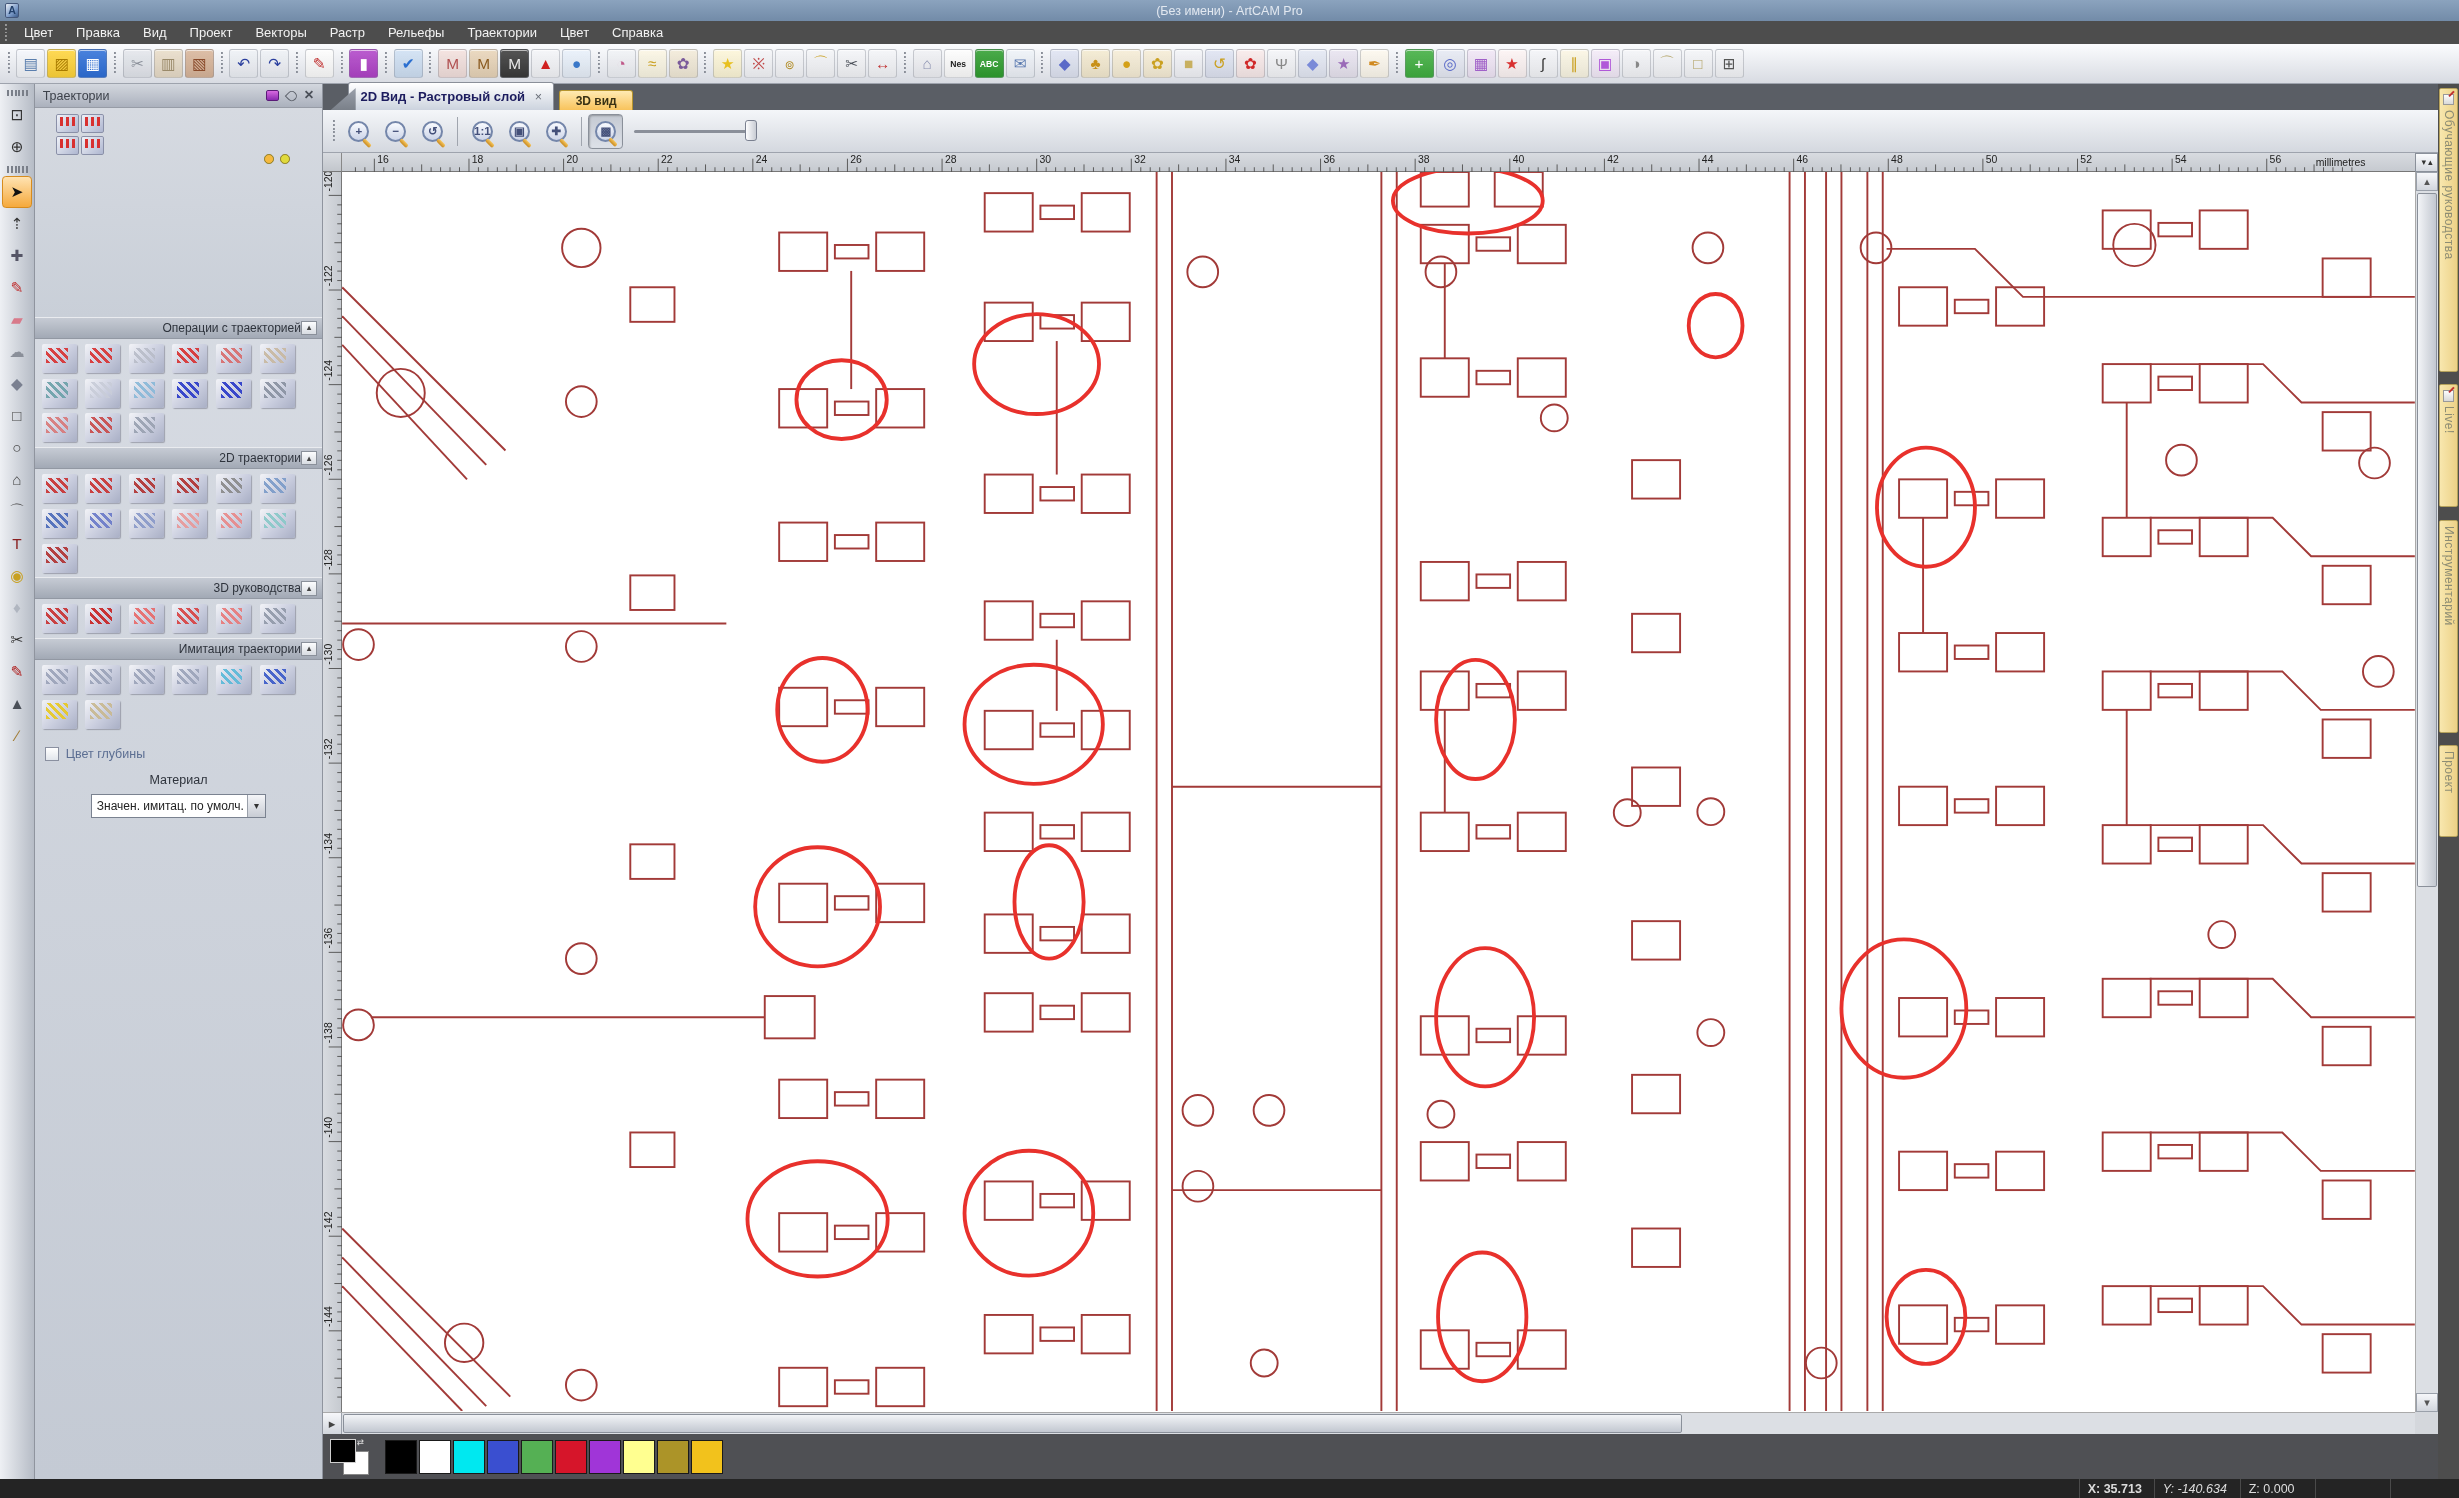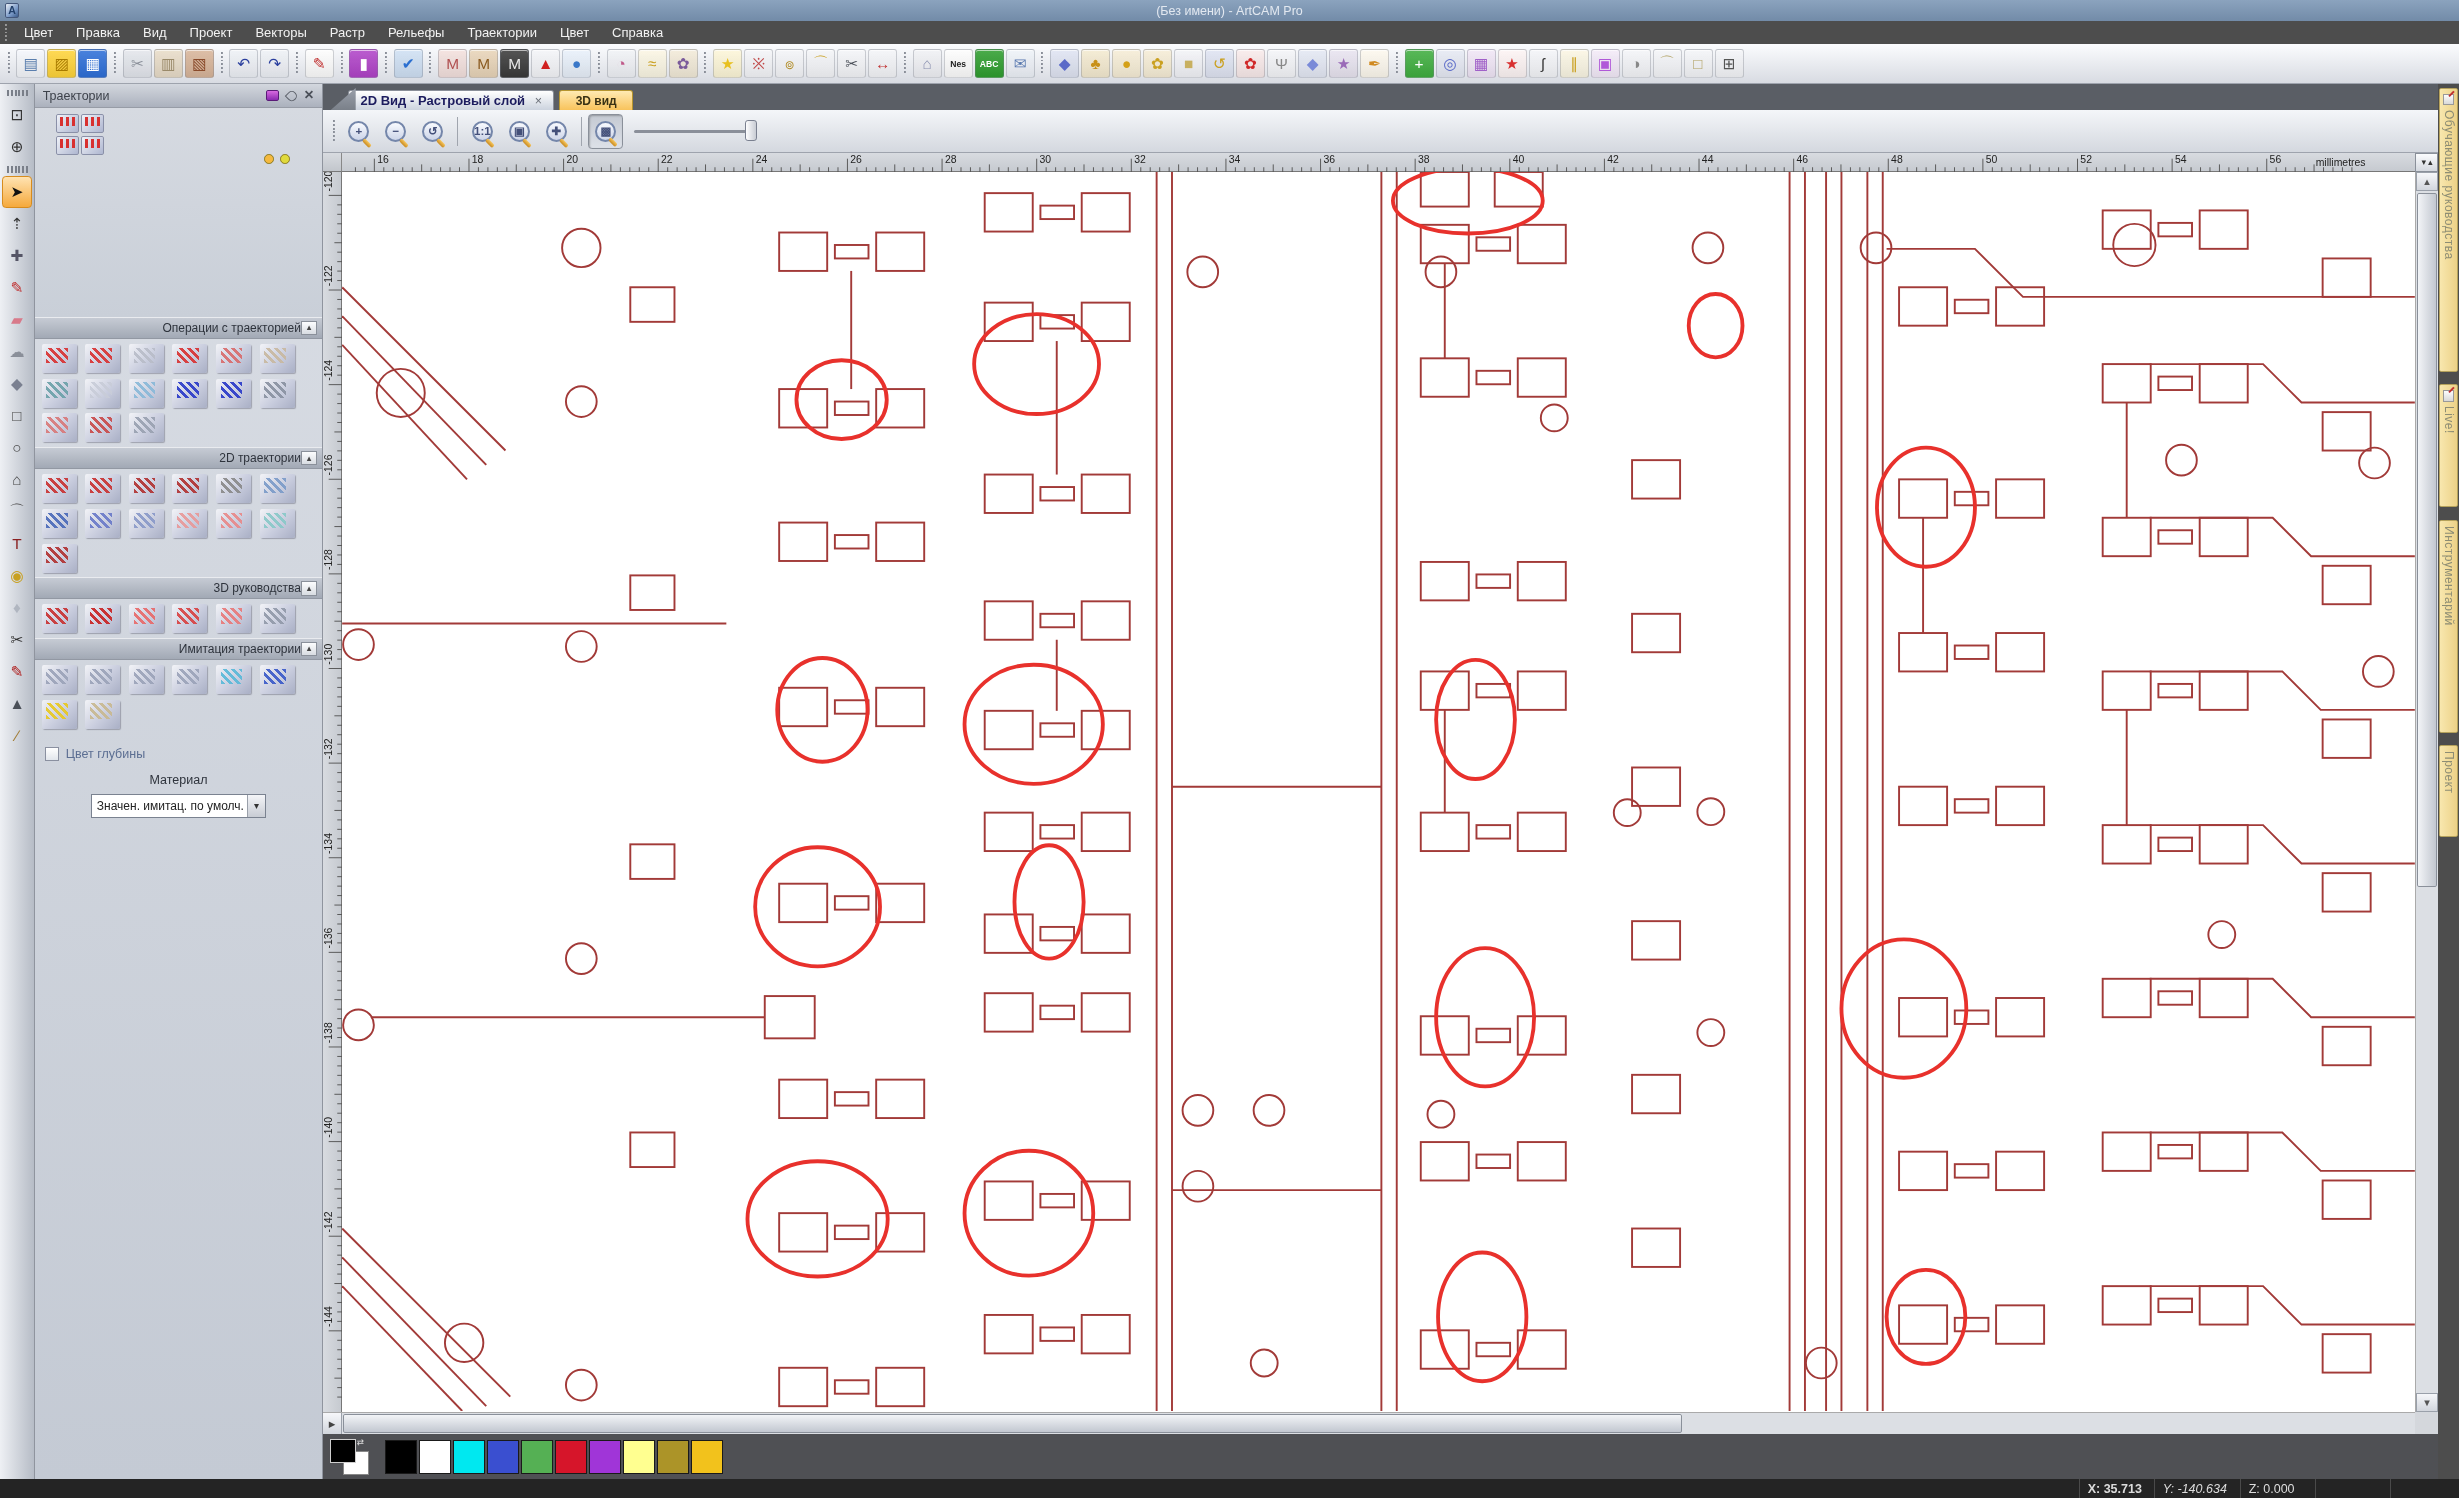--- a/index.html
+++ b/index.html
@@ -102,21 +102,21 @@
     font-size:8.6px; color:#333; }
 
   
   .main { flex:1; display:flex; flex-direction:column; min-width:0; }
   .tabbar { height:26px; flex:none; background:#5a5e65; display:flex;
     align-items:flex-end; padding-left:7.7px; }
   .tab-slant { width:25px; height:22px; background:linear-gradient(#9aa0aa,#7a8089);
     clip-path:polygon(100% 0, 100% 100%, 0 100%); margin-right:-7.7px; }
   .tab { display:flex; align-items:center; gap:9.6px; padding:0 11.5px;
     border:1px solid #8a8f99; border-bottom:none; border-radius:2.9px 2.9px 0 0; }
-  .tab.active { height:20px; background:linear-gradient(#ffffff,#ccd3de);
+  .tab.active { height:28px; background:linear-gradient(#ffffff,#ccd3de);
     font-size:13px; font-weight:bold; color:#1c1c5e; }
   .tab-close { color:#6a6f78; font-size:12.5px; font-weight:normal; }
   .tab.alt { height:20px; margin-left:4.8px; background:linear-gradient(#ffeab2,#f8c35c);
     border-color:#b6952f; font-size:12px; font-weight:bold; color:#3a3214;
     padding:0 15.4px; }
 
   .zoombar { height:43px; flex:none; background:linear-gradient(#f4f6f9,#d4d8df);
     border-bottom:1px solid #9ea3ad; display:flex; align-items:center; padding-left:3.8px; }
   .zbtn { width:35px; height:35px; margin:0 1px; position:relative;
     display:flex; align-items:center; justify-content:center; border-radius:3.8px; }

